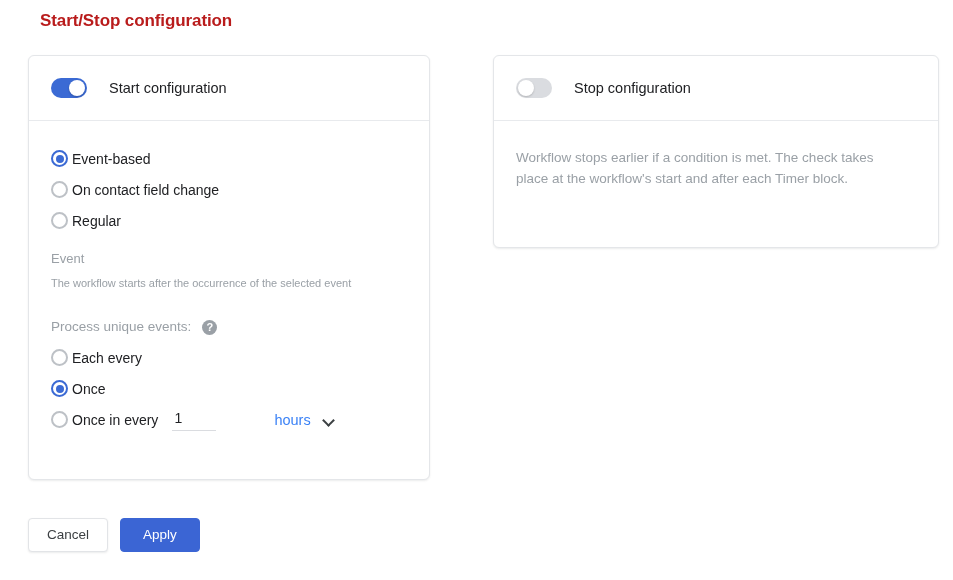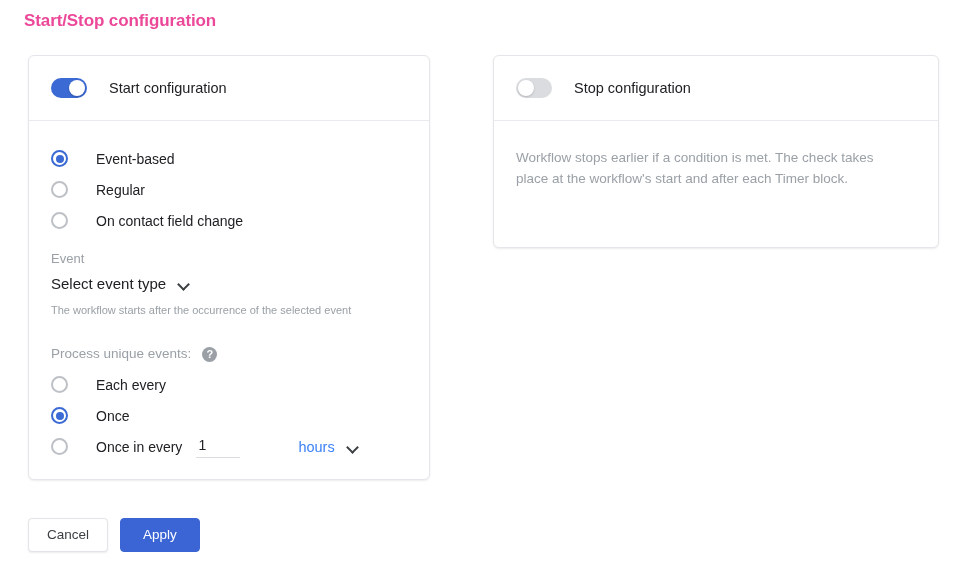--- a/index.html
+++ b/index.html
@@ -12,26 +12,26 @@
     background: #ffffff;
     font-family: "Liberation Sans", sans-serif;
     color: #202124;
     overflow: hidden;
     position: relative;
   }
 
   
   .page-title {
     position: absolute;
-    left: 24px;
+    left: 40px;
     top: 9px;
     font-size: 17px;
     font-weight: bold;
     letter-spacing: -0.1px;
-    color: #ec4899;
+    color: #b91c1c;
     line-height: 24px;
   }
 
   
   .card {
     position: absolute;
     background: #ffffff;
     border: 1px solid #e4e6e9;
     border-radius: 6px;
     box-shadow: 0 1px 2px rgba(60,64,67,0.10);
@@ -138,21 +138,21 @@
     left: 2.5px;
     top: 2.5px;
     width: 8px;
     height: 8px;
     border-radius: 50%;
     background: #3b6ad4;
   }
   .radio-label {
     font-size: 14px;
     color: #202124;
-    margin-left: 28px;
+    margin-left: 4px;
     line-height: 20px;
   }
 
   
   .field-block {
     margin-top: 14px;
   }
   .field-caption {
     font-size: 13px;
     color: #9aa0a6;
@@ -301,33 +301,29 @@
   </div>
 
   <div class="card-body">
 
     <div class="radio-row">
       <span class="radio checked"></span>
       <span class="radio-label">Event-based</span>
     </div>
     <div class="radio-row">
       <span class="radio"></span>
+      <span class="radio-label">On contact field change</span>
+    </div>
+    <div class="radio-row">
+      <span class="radio"></span>
       <span class="radio-label">Regular</span>
-    </div>
-    <div class="radio-row">
-      <span class="radio"></span>
-      <span class="radio-label">On contact field change</span>
     </div>
 
     <div class="field-block">
       <div class="field-caption">Event</div>
-      <div class="select-inline">
-        <span class="select-value">Select event type</span>
-        <span class="chev"></span>
-      </div>
       <div class="field-hint">The workflow starts after the occurrence of the selected event</div>
     </div>
 
     <div class="pue-row">
       <span class="pue-label">Process unique events:</span>
       <span class="help-icon">?</span>
     </div>
 
     <div class="radio-row">
       <span class="radio"></span>

